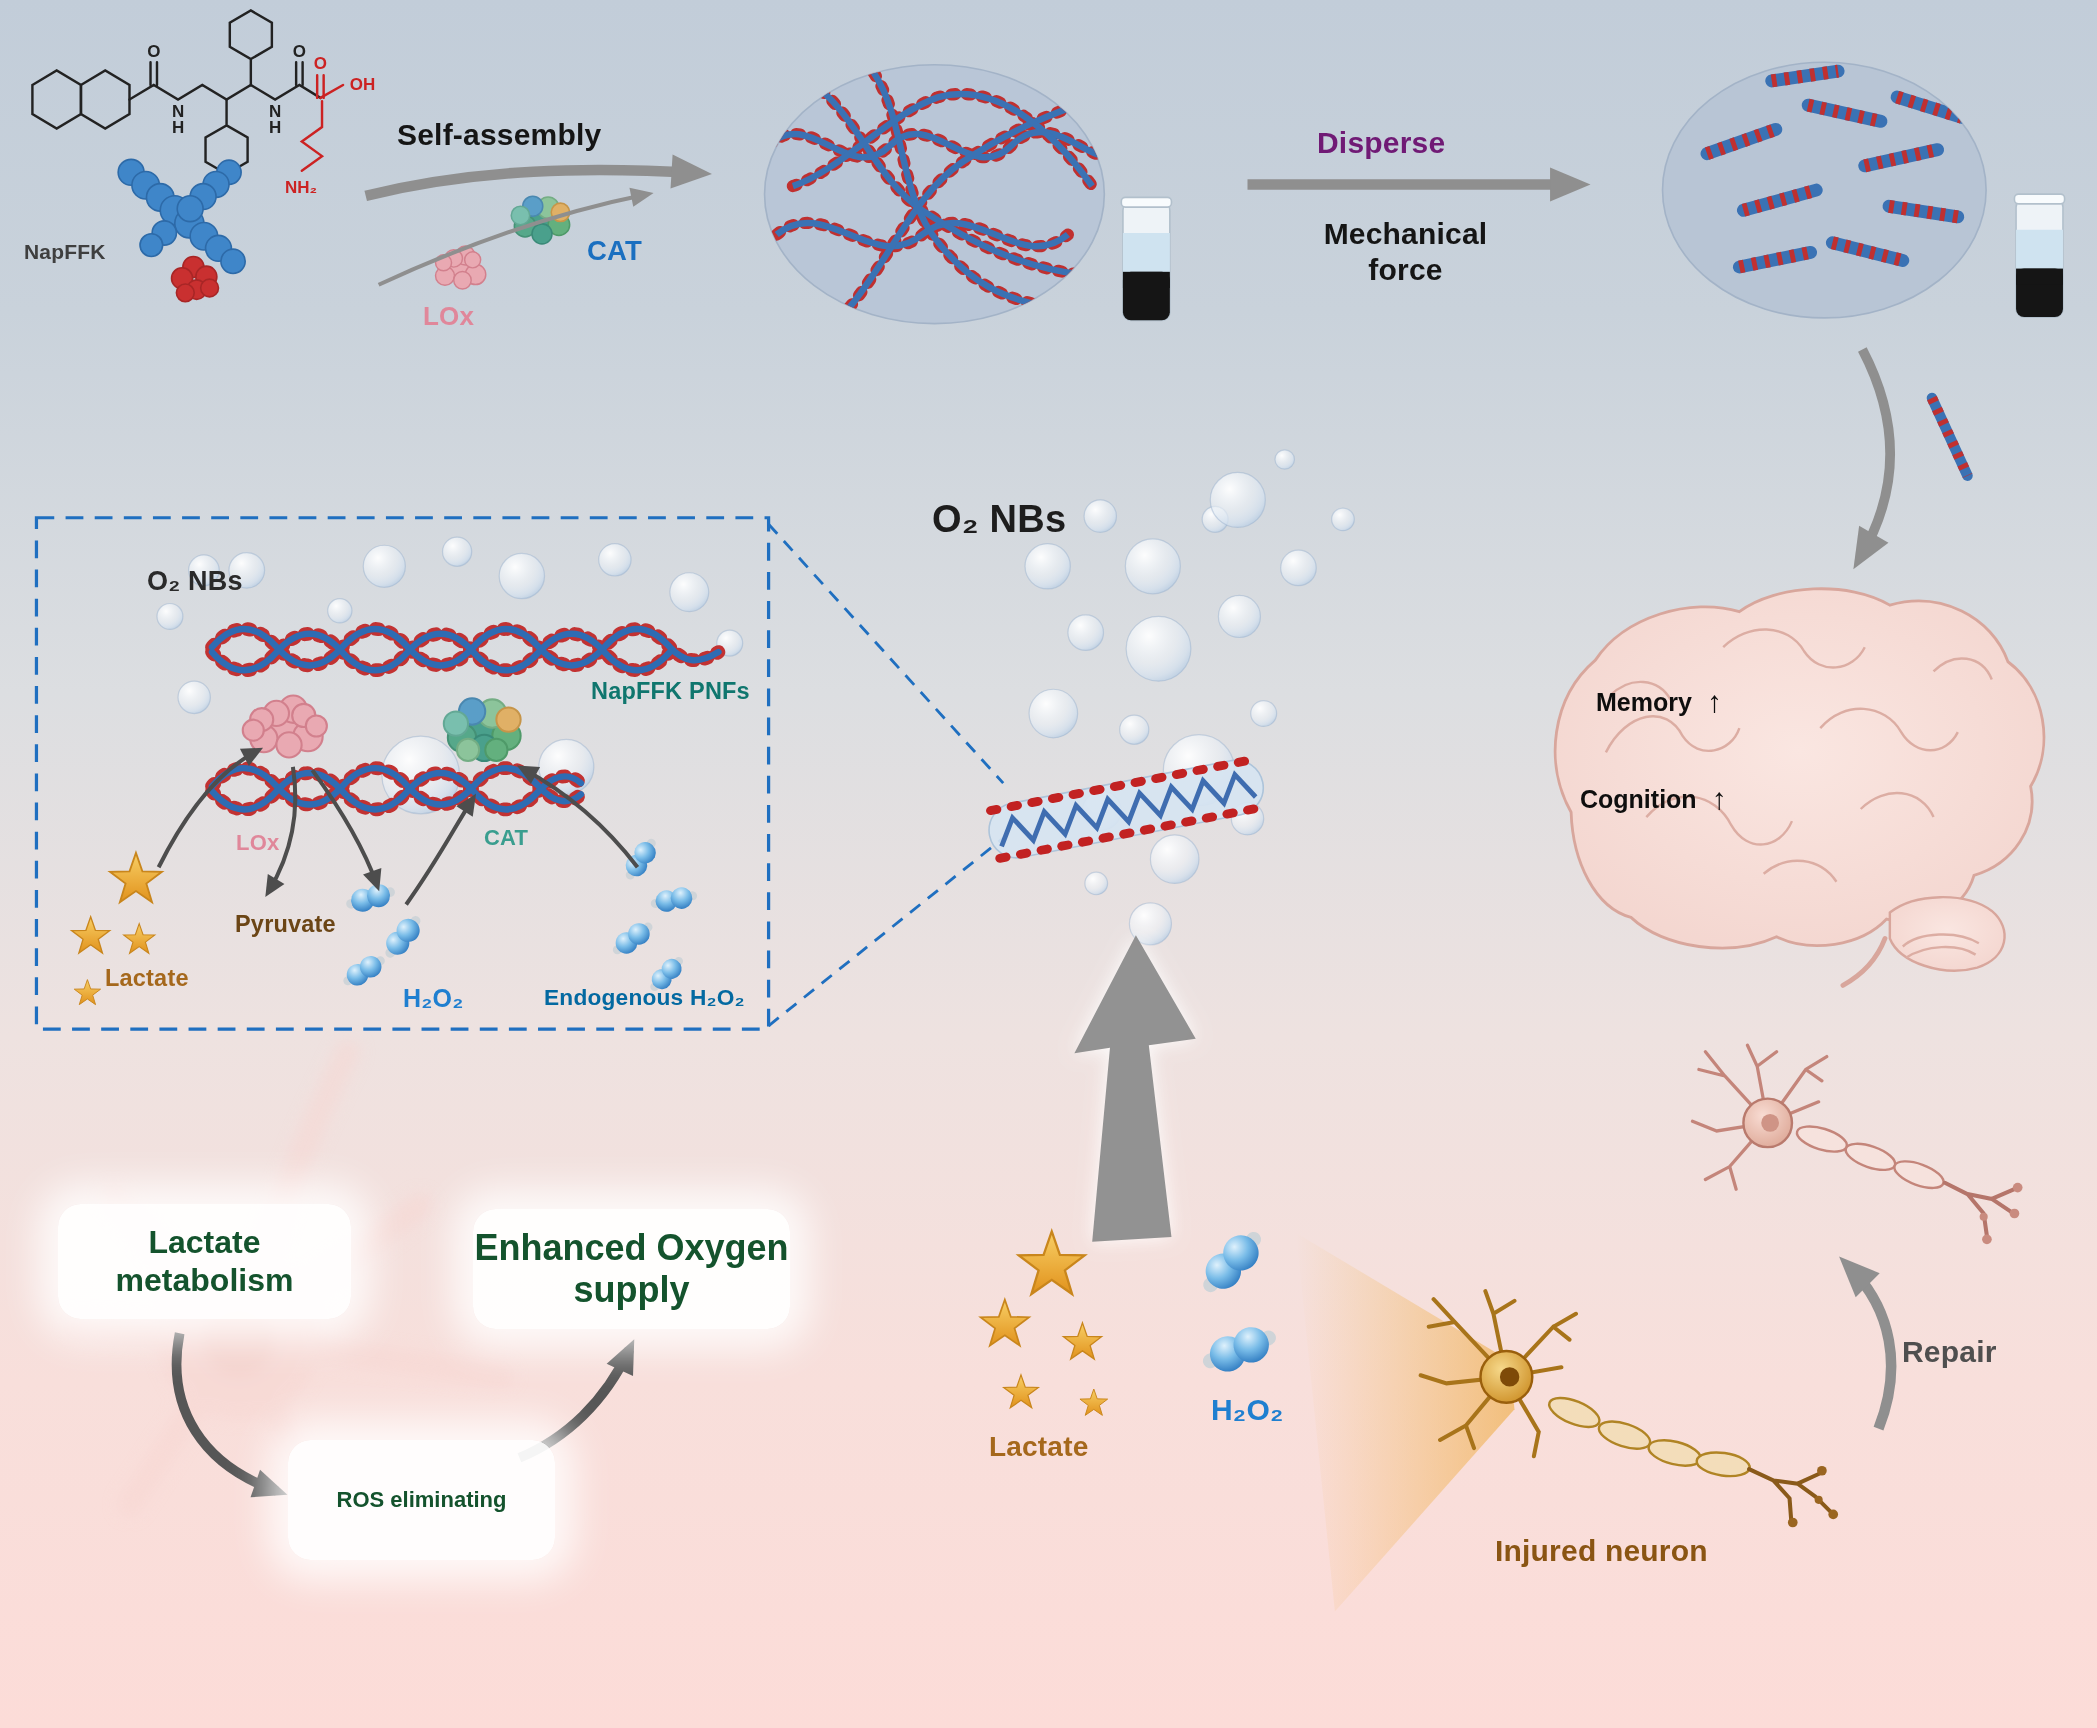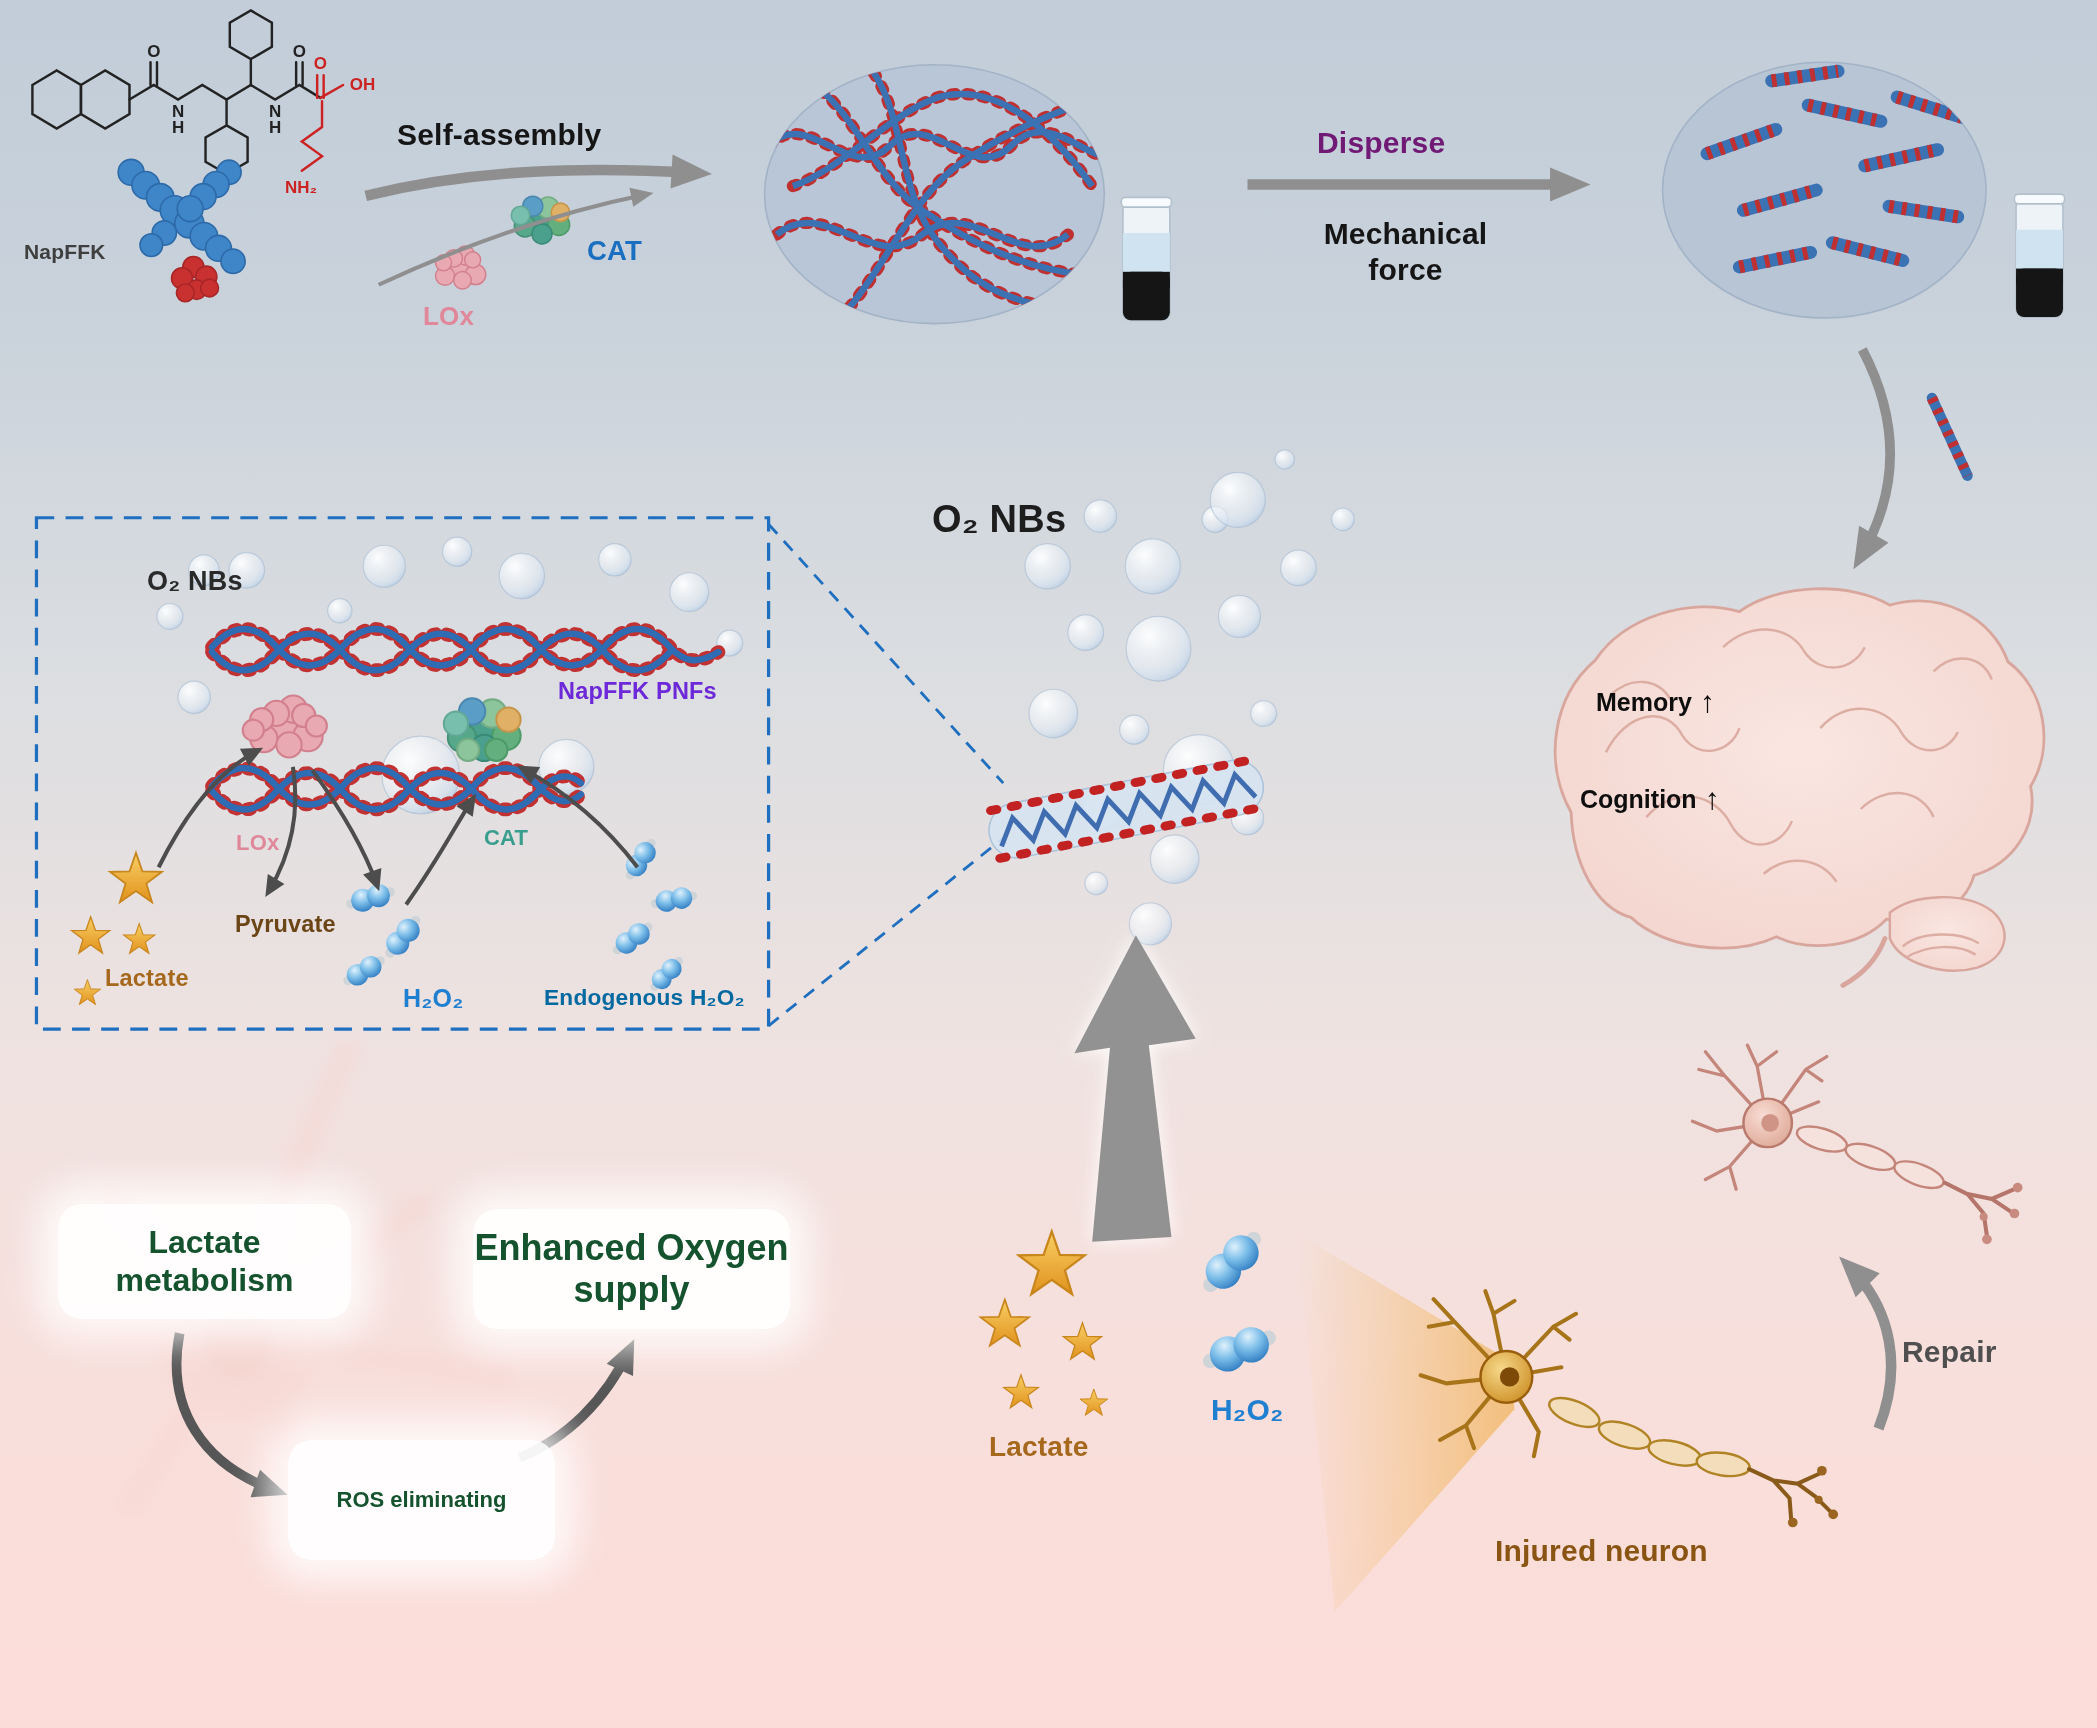--- a/index.html
+++ b/index.html
@@ -10,21 +10,21 @@
   }
   #scene{position:absolute;left:0;top:0;width:2097px;height:1728px;}
   .lbl{position:absolute;font-weight:700;white-space:nowrap;letter-spacing:0.2px;}
   .wrap{white-space:normal;text-align:center;line-height:1.2;}
   .pill{
     position:absolute;background:rgba(255,255,255,.94);border-radius:22.7px;
     box-shadow:0 0 37px 21px rgba(255,255,255,.8);
     display:flex;align-items:center;justify-content:center;text-align:center;
     font-weight:700;color:#14532d;white-space:normal;line-height:1.18;
   }
-  .brainrow{position:absolute;display:flex;align-items:center;gap:8px;font-weight:700;color:#0e0e0e;}
+  .brainrow{position:absolute;display:flex;align-items:center;gap:15px;font-weight:700;color:#0e0e0e;}
 </style>
 </head>
 <body>
 
 <svg id="scene" viewBox="0 0 2592 2136">
   <defs>
     <radialGradient id="bubG" cx="0.35" cy="0.3" r="0.75">
       <stop offset="0" stop-color="#ffffff" stop-opacity="0.95"></stop>
       <stop offset="0.55" stop-color="#f0f5fa" stop-opacity="0.55"></stop>
       <stop offset="0.85" stop-color="#d3e0ee" stop-opacity="0.75"></stop>
@@ -463,21 +463,21 @@
 </svg>
 
 <div class="lbl" style="left:24px;top:240px;font-size:21px;color:#3f3f3f;">NapFFK</div>
 <div class="lbl" style="left:397px;top:118px;font-size:30px;color:#151515;">Self-assembly</div>
 <div class="lbl" style="left:423px;top:301px;font-size:26px;color:#e0879a;">LOx</div>
 <div class="lbl" style="left:587px;top:235px;font-size:27.5px;color:#1a6fc0;">CAT</div>
 <div class="lbl" style="left:1317px;top:126px;font-size:30px;color:#701a75;">Disperse</div>
 <div class="lbl wrap" style="left:1288px;top:204px;width:235px;font-size:30px;color:#151515;margin-top:12px;">Mechanical force</div>
 
 <div class="lbl" style="left:147px;top:566px;font-size:27px;color:#2a2a2a;">O₂ NBs</div>
-<div class="lbl" style="left:558px;top:678px;font-size:23.5px;color:#6d28d9;">NapFFK PNFs</div>
+<div class="lbl" style="left:591px;top:678px;font-size:23.5px;color:#0f766e;">NapFFK PNFs</div>
 <div class="lbl" style="left:236px;top:830px;font-size:22px;color:#e0879a;">LOx</div>
 <div class="lbl" style="left:484px;top:825px;font-size:22px;color:#3a9e8f;">CAT</div>
 <div class="lbl" style="left:105px;top:965px;font-size:23.5px;color:#a5681c;">Lactate</div>
 <div class="lbl" style="left:235px;top:911px;font-size:23.5px;color:#6b4515;">Pyruvate</div>
 <div class="lbl" style="left:403px;top:984px;font-size:25px;color:#1f7fd0;">H₂O₂</div>
 <div class="lbl" style="left:544px;top:984px;font-size:22.7px;color:#0369a1;">Endogenous H₂O₂</div>
 
 <div class="lbl" style="left:932px;top:498px;font-size:38px;color:#1d1d1d;">O₂ NBs</div>
 <div class="lbl" style="left:989px;top:1431px;font-size:28px;color:#a5681c;">Lactate</div>
 <div class="lbl" style="left:1211px;top:1393px;font-size:30px;color:#1f7fd0;">H₂O₂</div>

